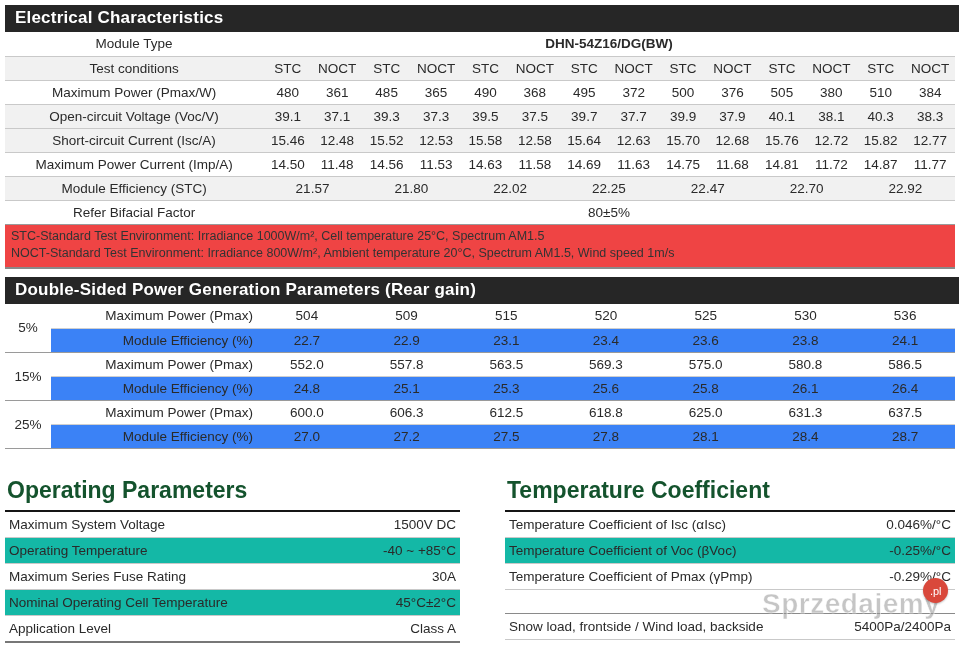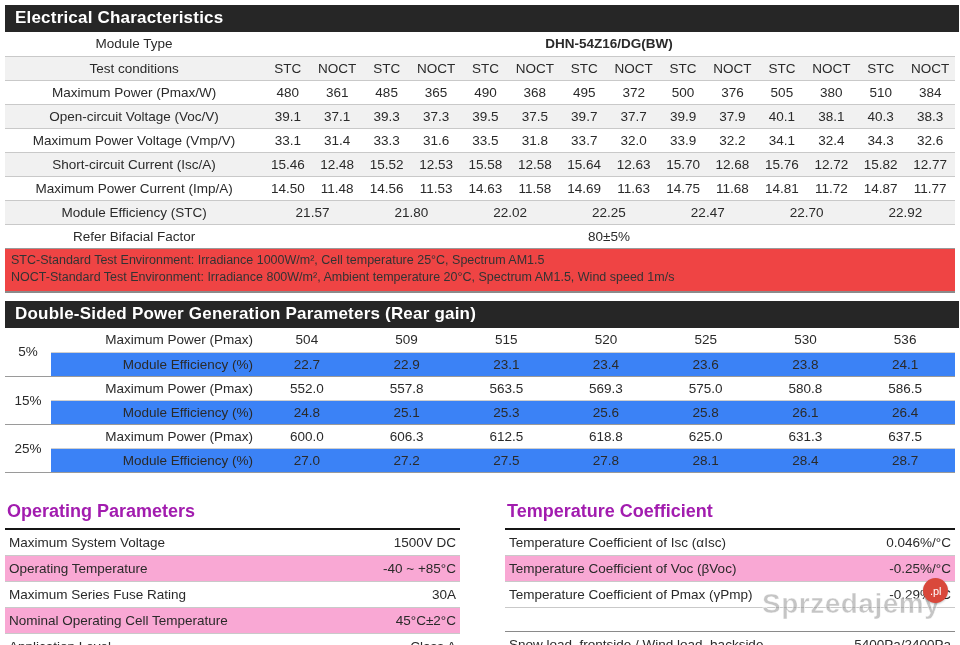--- a/index.html
+++ b/index.html
@@ -32,27 +32,27 @@
   table.rear td.inner { border-top:1px solid #cfcfcf; }
   table.rear tr.groupstart td { border-top:1px solid #9a9a9a; }
   table.rear tr:first-child td { border-top:none; }
   table.rear { border-bottom:1px solid #9a9a9a; }
   table.rear td.lbl { text-align:right; }
   table.rear td.shade { background:#3b82f6; }
 
   .bottom-wrap { display:flex; margin-top:26px; }
   .bottom-col { width:455px; }
   .bottom-col.right { width:450px; margin-left:45px; }
-  .col-title { font-size:18px; font-weight:bold; color:#a21caf;
+  .col-title { font-size:23px; font-weight:bold; color:#14532d;
     padding:2px 0 6px 2px; border-bottom:2px solid #151515; }
   table.params { width:100%; border-collapse:collapse; font-size:13.5px; color:#2a2a2a; }
   table.params td { padding:5px 4px; height:25px; border-bottom:1px solid #c9c9c9; white-space:nowrap;margin-top:18px; }
   table.params td.lbl { text-align:left; padding-left:4px; }
   table.params td.val { text-align:right; padding-right:4px; }
-  table.params tr.stripe td { background:#f9a8d4; }
+  table.params tr.stripe td { background:#14b8a6; }
   table.params tr.spacer td { border-bottom:none; background:#fff; height:24px; }
   table.params tr.topline td { border-top:1px solid #8a8a8a; }
   .thick-bottom { border-bottom:2px solid #777; }
 
   .watermark { position:absolute; left:762px; top:588px; z-index:5; pointer-events:none; }
   .watermark .wm-text { font-size:28px; font-weight:bold; letter-spacing:.5px;
     color:rgba(150,150,150,.55); -webkit-text-stroke:.6px rgba(255,255,255,.85);
     font-style:normal; }
   .watermark .wm-badge { position:absolute; right:-8px; top:-10px; width:25px; height:25px;
     border-radius:50%; color:#fff; font-size:11px; font-weight:normal;
@@ -122,37 +122,20 @@
           <td>37.5</td>
           <td>39.7</td>
           <td>37.7</td>
           <td>39.9</td>
           <td>37.9</td>
           <td>40.1</td>
           <td>38.1</td>
           <td>40.3</td>
           <td>38.3</td>
         </tr>
-        <tr>
-          <td class="lbl">Maximum Power Voltage (Vmp/V)</td>
-          <td>33.1</td>
-          <td>31.4</td>
-          <td>33.3</td>
-          <td>31.6</td>
-          <td>33.5</td>
-          <td>31.8</td>
-          <td>33.7</td>
-          <td>32.0</td>
-          <td>33.9</td>
-          <td>32.2</td>
-          <td>34.1</td>
-          <td>32.4</td>
-          <td>34.3</td>
-          <td>32.6</td>
-        </tr>
         <tr class="stripe">
           <td class="lbl">Short-circuit Current (Isc/A)</td>
           <td>15.46</td>
           <td>12.48</td>
           <td>15.52</td>
           <td>12.53</td>
           <td>15.58</td>
           <td>12.58</td>
           <td>15.64</td>
           <td>12.63</td>

